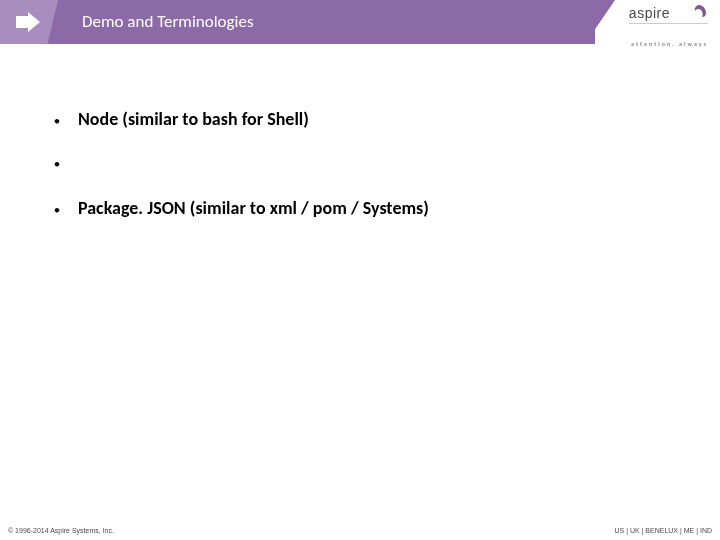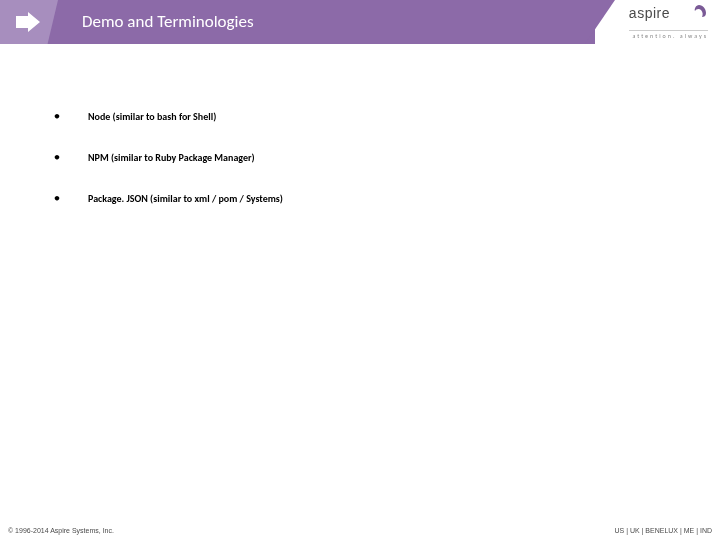--- a/index.html
+++ b/index.html
@@ -68,46 +68,47 @@
     gap: 20px;
   }
   .logo-swirl {
     display: inline-block;
     width: 18px; height: 18px;
   }
   .logo-sub {
     font-size: 6px;
     color: #888;
     letter-spacing: 2px;
-    margin-top: 8px;
+    margin-top: 1px;
     border-top: 0.5px solid #ccc;
-    padding-top: 1px;
+    padding-top: 16px;
+    font-weight: bold;
   }
   .content {
     position: absolute;
     left: 48px;
     top: 108px;
   }
   .bullet-row {
     display: flex;
     align-items: baseline;
     margin-bottom: 26px;
   }
   .bullet-dot {
     width: 18px;
     font-size: 13px;
     color: #000;
     text-align: center;
     flex-shrink: 0;
   }
   .bullet-text {
-    font-size: 10px;
+    font-size: 18px;
     font-weight: 700;
     color: #000;
-    margin-left: 22px;
+    margin-left: 12px;
   }
   .footer {
     position: absolute;
     bottom: 6px;
     left: 0;
     width: 100%;
     display: flex;
     justify-content: space-between;
     padding: 0 8px;
     font-size: 7px;
@@ -141,21 +142,20 @@
   </div>
 </div>
 
 <div class="content">
   <div class="bullet-row">
     <span class="bullet-dot">•</span>
     <span class="bullet-text">Node (similar to bash for Shell)</span>
   </div>
   <div class="bullet-row">
     <span class="bullet-dot">•</span>
-    <span class="bullet-text">NPM (similar to Ruby Package Manager)</span>
   </div>
   <div class="bullet-row">
     <span class="bullet-dot">•</span>
     <span class="bullet-text">Package. JSON (similar to xml / pom / Systems)</span>
   </div>
 </div>
 
 <div class="footer">
   <span>© 1996-2014 Aspire Systems, Inc.</span>
   <span>US | UK | BENELUX | ME | IND</span>

